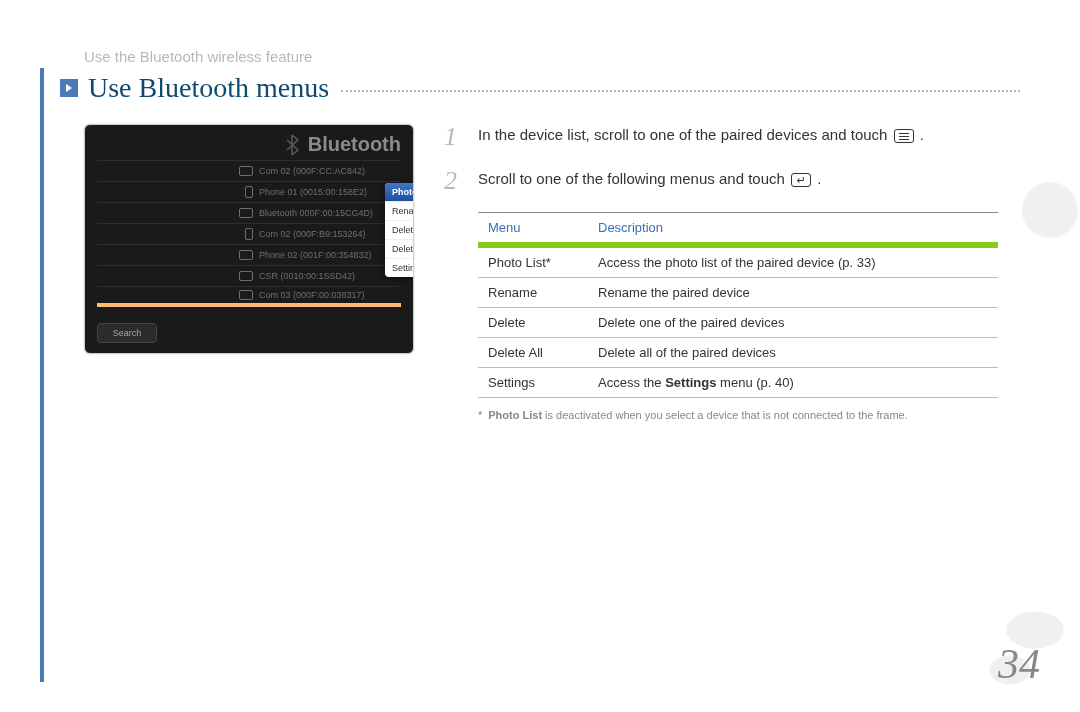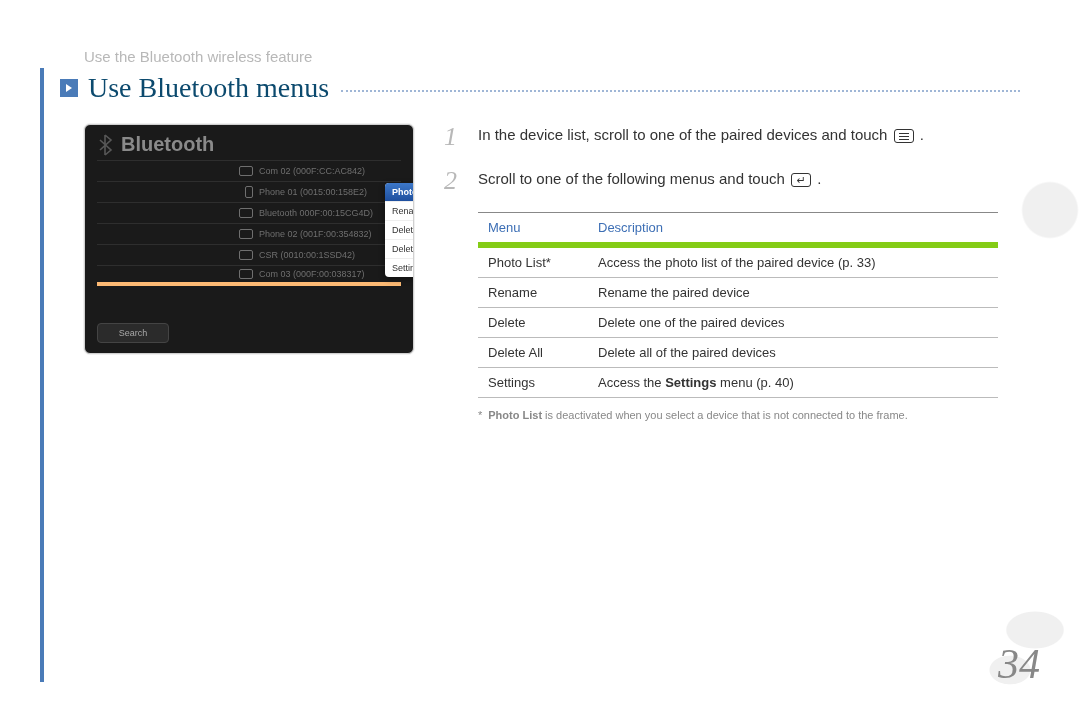--- a/index.html
+++ b/index.html
@@ -83,20 +83,21 @@
     box-shadow: 0 0 0 1px #f0f0f0;
     position: relative;
     flex-shrink: 0;
     overflow: hidden;
   }
   .bt-header {
     display: flex;
     align-items: center;
     gap: 8px;
     padding: 8px 12px 4px 12px;
+    justify-content: flex-end;
   }
   .bt-logo {
     width: 16px;
     height: 22px;
     opacity: 0.55;
   }
   .bt-title {
     color: #8a8a8a;
     font-size: 20px;
     font-weight: bold;
@@ -127,21 +128,21 @@
     margin-left: 142px;
     margin-right: 6px;
     flex-shrink: 0;
     position: relative;
   }
   .bt-type-icon.phone { width: 8px; height: 12px; margin-left: 148px; }
   .search-btn {
     position: absolute;
     left: 12px;
     bottom: 10px;
-    width: 72px;
+    width: 60px;
     height: 20px;
     background: #2b2b2b;
     border: 1px solid #444;
     border-radius: 4px;
     color: #a8a8a8;
     font-size: 9px;
     display: flex;
     align-items: center;
     justify-content: center;
   }
@@ -303,20 +304,24 @@
             <span class="bt-type-icon"></span>
             <span>Com 02 (000F:CC:AC842)</span>
           </div>
           <div class="bt-row">
             <span class="bt-type-icon phone"></span>
             <span>Phone 01 (0015:00:158E2)</span>
           </div>
           <div class="bt-row">
             <span class="bt-type-icon"></span>
             <span>Bluetooth 000F:00:15CG4D)</span>
+          </div>
+          <div class="bt-row">
+            <span class="bt-type-icon phone"></span>
+            <span>Com 02 (000F:B9:153264)</span>
           </div>
           <div class="bt-row">
             <span class="bt-type-icon"></span>
             <span>Phone 02 (001F:00:354832)</span>
           </div>
           <div class="bt-row">
             <span class="bt-type-icon"></span>
             <span>CSR (0010:00:1SSD42)</span>
           </div>
           <div class="bt-row">

